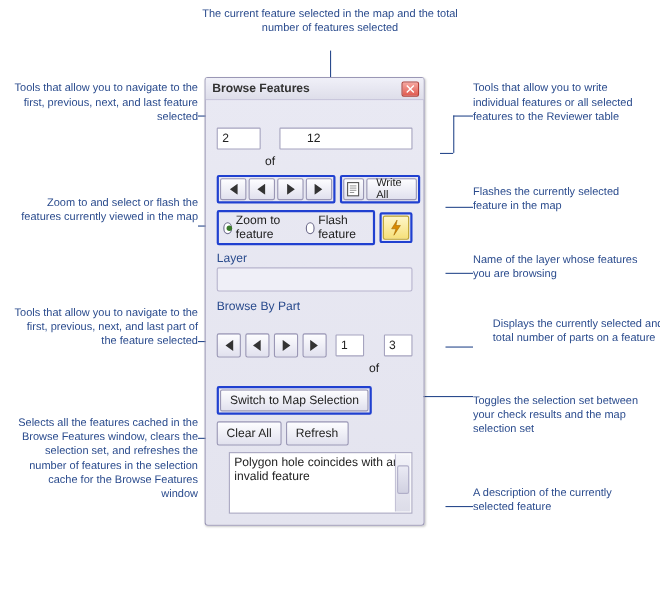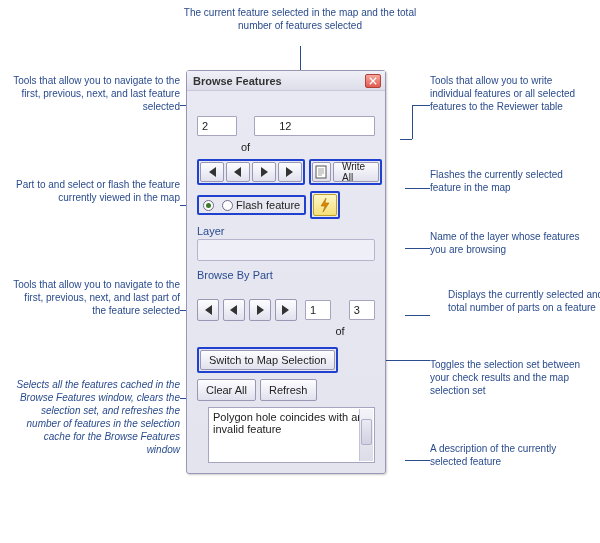--- a/index.html
+++ b/index.html
@@ -173,27 +173,27 @@
 </head>
 <body>
 
 <div class="annot center" style="left:180px; top:6px; width:240px;">The current feature selected in the map and the total number of features selected</div>
 <div class="connector conn-v" style="left:300px; top:46px; height:24px;"></div>
 
 <div class="annot left" style="left:10px; top:74px; width:170px;">Tools that allow you to navigate to the first, previous, next, and last feature selected</div>
 <div class="connector conn-h" style="left:180px; top:105px; width:20px;"></div>
 <div class="connector conn-v" style="left:200px; top:105px; height:35px;"></div>
 
-<div class="annot left" style="left:10px; top:178px; width:170px;">Part to and select or flash the feature currently viewed in the map</div>
+<div class="annot left" style="left:10px; top:178px; width:170px;">Zoom to and select or flash the features currently viewed in the map</div>
 <div class="connector conn-h" style="left:180px; top:205px; width:20px;"></div>
 
 <div class="annot left" style="left:10px; top:278px; width:170px;">Tools that allow you to navigate to the first, previous, next, and last part of the feature selected</div>
 <div class="connector conn-h" style="left:180px; top:310px; width:20px;"></div>
 
-<div class="annot left" style="left:10px; top:378px; width:170px;font-style:italic;">Selects all the features cached in the Browse Features window, clears the selection set, and refreshes the number of features in the selection cache for the Browse Features window</div>
+<div class="annot left" style="left:10px; top:378px; width:170px;">Selects all the features cached in the Browse Features window, clears the selection set, and refreshes the number of features in the selection cache for the Browse Features window</div>
 <div class="connector conn-h" style="left:180px; top:398px; width:16px;"></div>
 
 <div class="annot right" style="left:430px; top:74px; width:160px;">Tools that allow you to write individual features or all selected features to the Reviewer table</div>
 <div class="connector conn-h" style="left:412px; top:105px; width:18px;"></div>
 <div class="connector conn-v" style="left:412px; top:105px; height:34px;"></div>
 <div class="connector conn-h" style="left:400px; top:139px; width:12px;"></div>
 
 <div class="annot right" style="left:430px; top:168px; width:160px;">Flashes the currently selected feature in the map</div>
 <div class="connector conn-h" style="left:405px; top:188px; width:25px;"></div>
 
@@ -259,20 +259,21 @@
           </span>
         <span class="text-btn">Write All</span>
       </span>
     </div>
 
     <div class="row">
       <span class="highlight-blue" style="padding:2px 4px;">
         <span class="radio-row">
           <span class="radio">
             <span class="radio-dot on"></span>
+            <span>Zoom to feature</span>
           </span>
           <span class="radio">
             <span class="radio-dot"></span>
             <span>Flash feature</span>
           </span>
         </span>
       </span>
       <span class="highlight-blue">
         <span class="zap-btn">
           <svg class="zap" viewBox="0 0 12 14">

